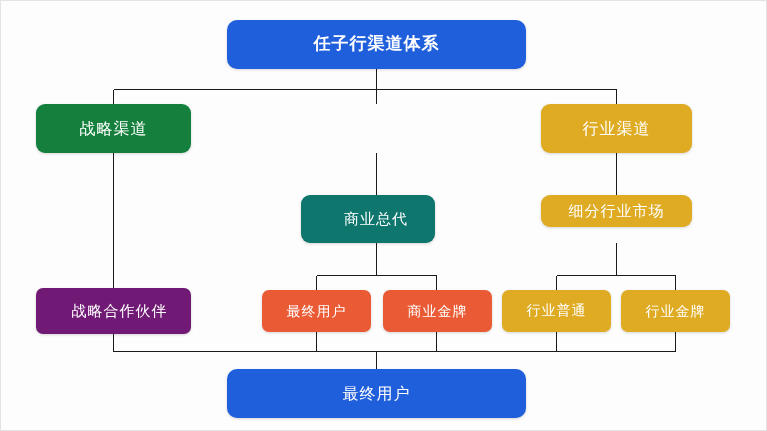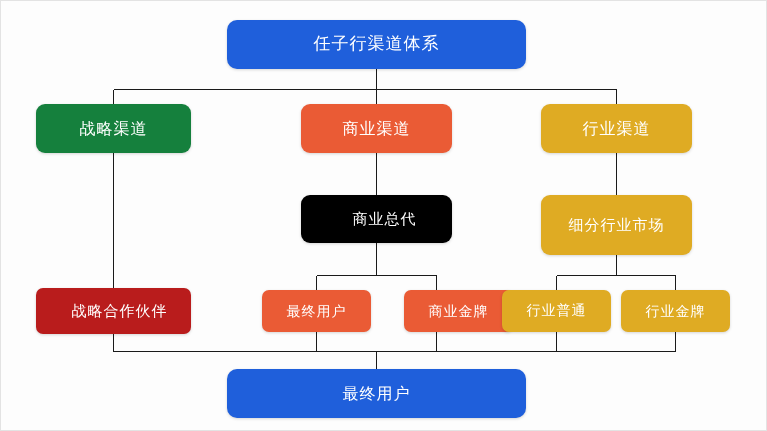--- a/index.html
+++ b/index.html
@@ -38,21 +38,21 @@
     letter-spacing: 1px;
     box-shadow: 0 1px 3px rgba(0,0,0,0.16);
     user-select: none;
   }
   .node-label {
     display: block;
     white-space: nowrap;
   }
 
   
-  .lvl-root   { font-size: 17px; font-weight: normal; border-radius: 10px; }
+  .lvl-root   { font-size: 17px; font-weight: bold; border-radius: 10px; }
   .lvl-branch { font-size: 16px; font-weight: normal; }
   .lvl-mid    { font-size: 15px; font-weight: normal; }
   .lvl-leaf   { font-size: 14px; font-weight: normal; border-radius: 7px; }
   .lvl-end    { font-size: 16px; font-weight: normal; border-radius: 10px; }
 </style>
 </head>
 <body>
 
 <div id="canvas">
 
@@ -92,45 +92,42 @@
   </svg>
 
   <div class="node lvl-root" style="left:226px; top:19px; width:299px; height:49px; background:#1f5fdb;">
     <span class="node-label">任子行渠道体系</span>
   </div>
 
   <div class="node lvl-branch" style="left:35px; top:103px; width:155px; height:49px; background:#15803d;">
     <span class="node-label">战略渠道</span>
   </div>
 
-  <div class="node lvl-branch" style="left:300px; top:103px; width:151px; height:49px; background:#ea5b35;">
-    <span class="node-label">商业渠道</span>
-  </div>
 
   <div class="node lvl-branch" style="left:540px; top:103px; width:151px; height:49px; background:#dfab23;">
     <span class="node-label">行业渠道</span>
   </div>
 
-  <div class="node lvl-mid" style="left:300px; top:194px; width:151px; height:48px; background:#000000;padding-left:16px;">
+  <div class="node lvl-mid" style="left:300px; top:194px; width:134px; height:48px; background:#0f766e;padding-left:16px;">
     <span class="node-label">商业总代</span>
   </div>
 
-  <div class="node lvl-mid" style="left:540px; top:194px; width:151px; height:60px; background:#dfab23;">
+  <div class="node lvl-mid" style="left:540px; top:194px; width:151px; height:32px; background:#dfab23;">
     <span class="node-label">细分行业市场</span>
   </div>
 
-  <div class="node lvl-leaf" style="left:35px; top:287px; width:155px; height:46px; background:#b91c1c; font-size:15px;padding-left:12px;">
+  <div class="node lvl-leaf" style="left:35px; top:287px; width:155px; height:46px; background:#701a75; font-size:15px;padding-left:12px;">
     <span class="node-label">战略合作伙伴</span>
   </div>
 
   <div class="node lvl-leaf" style="left:261px; top:289px; width:109px; height:42px; background:#ea5b35;">
     <span class="node-label">最终用户</span>
   </div>
 
-  <div class="node lvl-leaf" style="left:403px; top:289px; width:109px; height:42px; background:#ea5b35;">
+  <div class="node lvl-leaf" style="left:382px; top:289px; width:109px; height:42px; background:#ea5b35;">
     <span class="node-label">商业金牌</span>
   </div>
 
   <div class="node lvl-leaf" style="left:501px; top:289px; width:109px; height:42px; background:#dfab23;font-family:Liberation Mono, monospace;">
     <span class="node-label">行业普通</span>
   </div>
 
   <div class="node lvl-end" style="left:226px; top:368px; width:299px; height:49px; background:#1f5fdb;">
     <span class="node-label">最终用户</span>
   </div>

